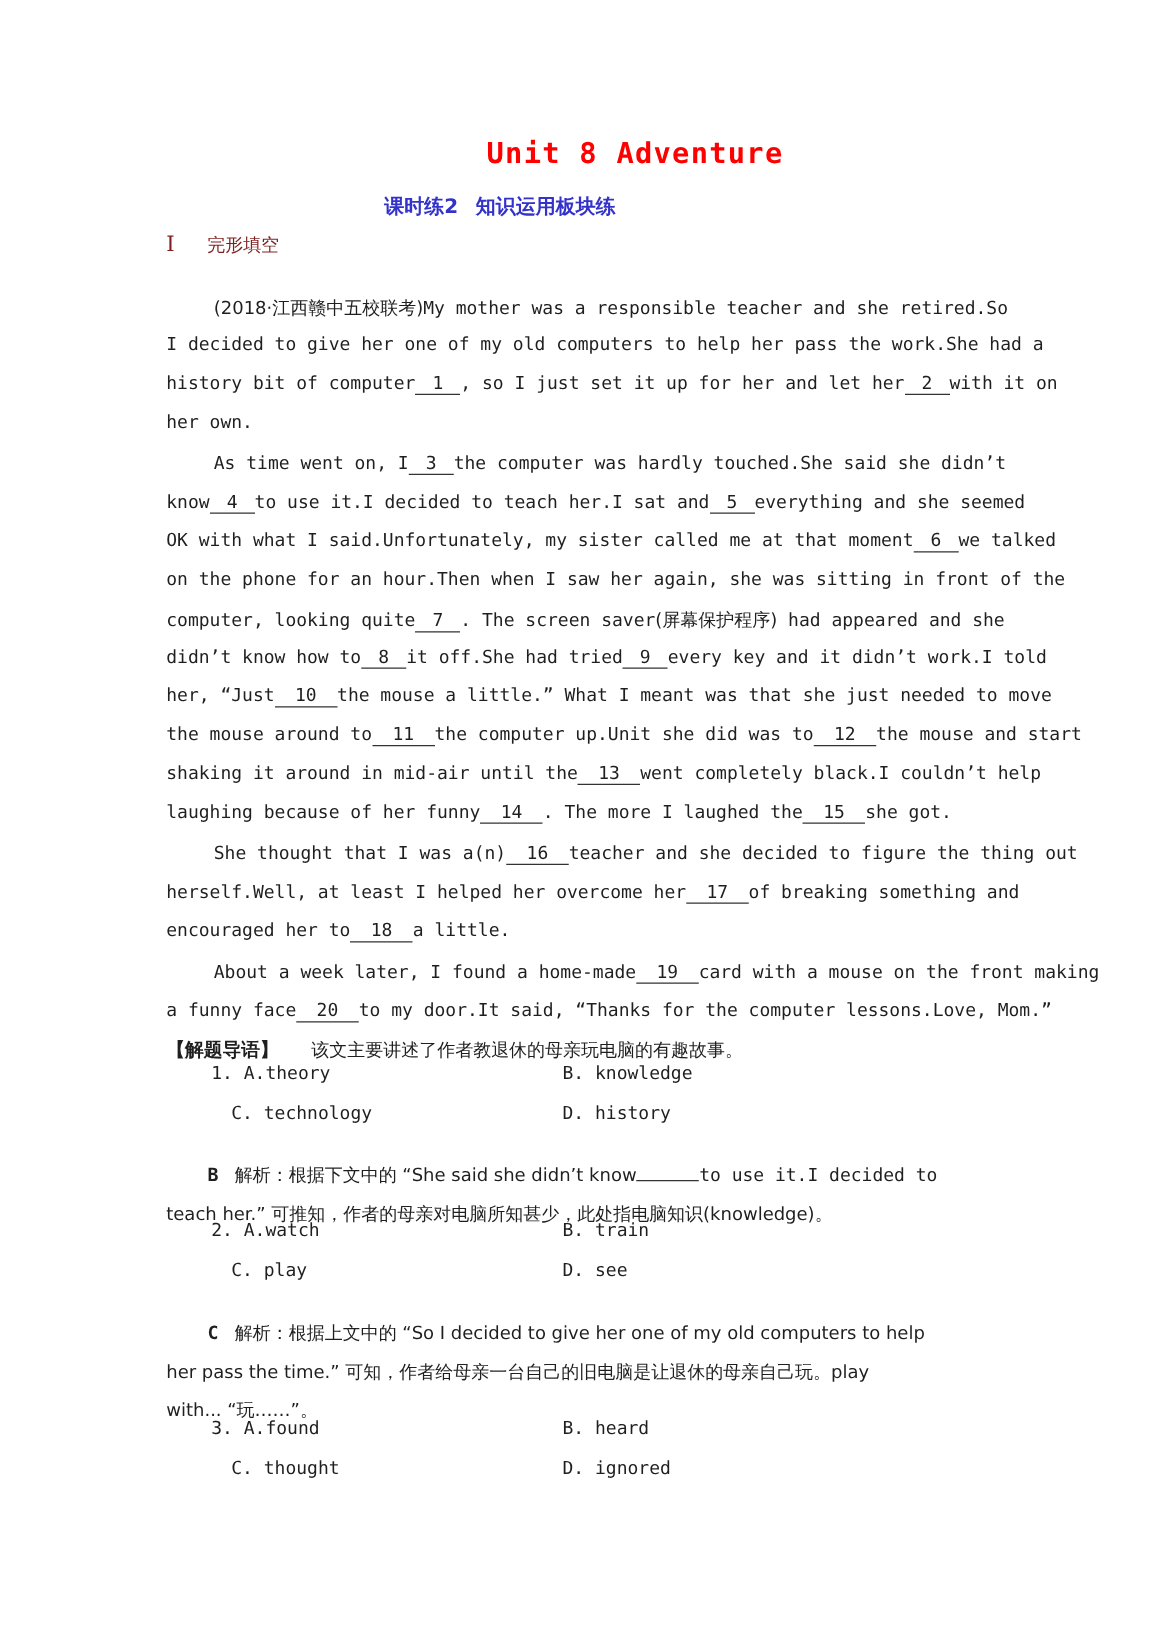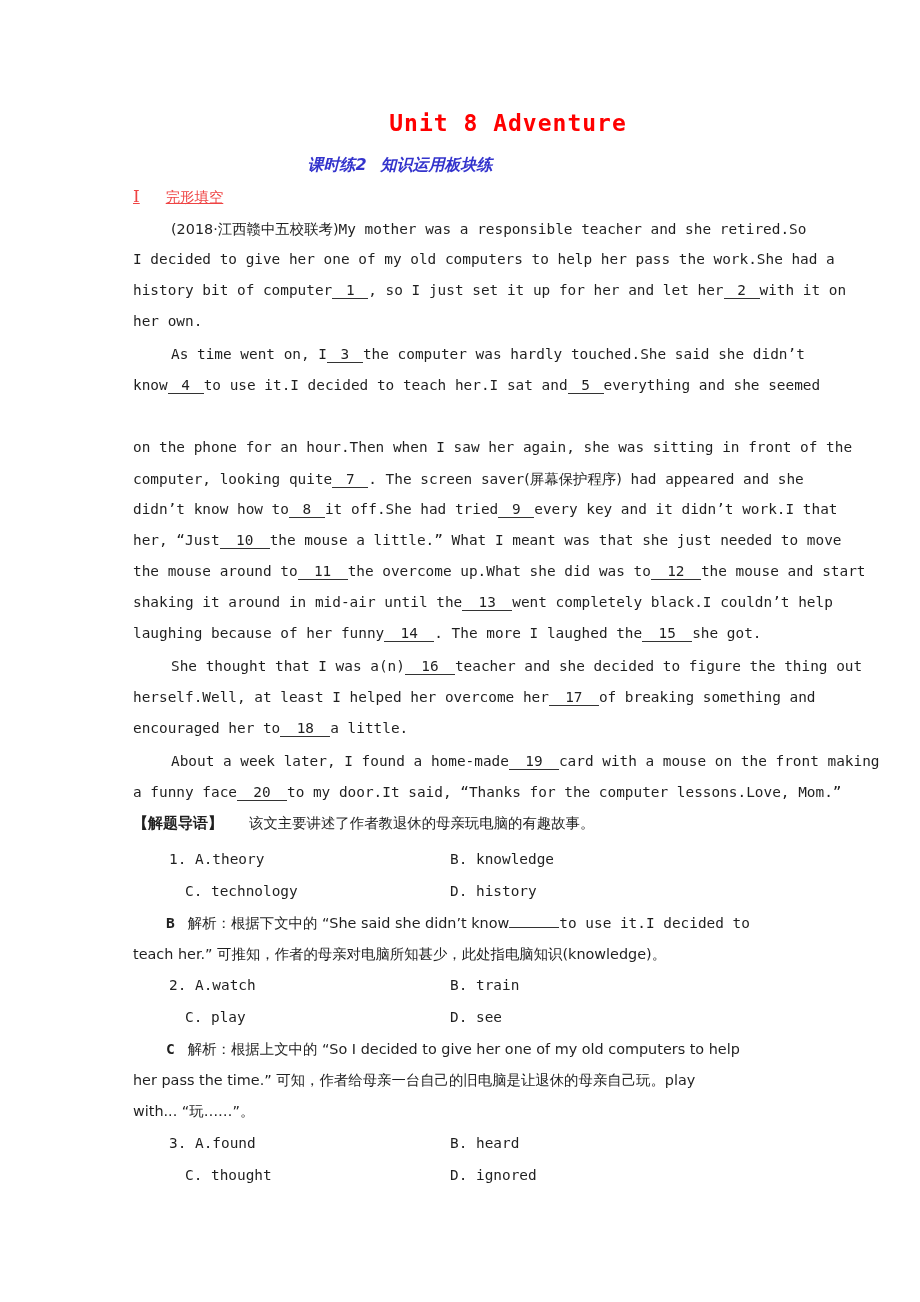--- a/index.html
+++ b/index.html
@@ -39,48 +39,47 @@
   .doc-subtitle {
     position: absolute;
     left: 0; top: 155px;
     width: 800px;
     text-align: center;
     font-family: "DejaVu Sans", "Liberation Sans", sans-serif;
     font-size: 16px;
     font-weight: bold;
     color: #3333cc;
     white-space: nowrap;
-    font-style: italic;
   }
   .doc-subtitle .gap { display: inline-block; width: 14px; }
 
   
   .section-head {
     position: absolute;
     left: 133px; top: 186px;
     font-family: "DejaVu Sans", "Liberation Sans", sans-serif;
     font-size: 17px;
-    color: #ef4444;
-    white-space: nowrap;
-    text-decoration: underline;
+    color: #7f1d1d;
+    white-space: nowrap;
   }
   .section-head .roman {
     font-family: "Liberation Serif", "DejaVu Serif", serif;
     font-size: 17px;
   }
   .section-head .sp { display: inline-block; width: 26px; }
 
   
   .ln {
     position: absolute;
     font-family: "DejaVu Sans Mono", "Liberation Mono", monospace;
     font-size: 14.4px;
     color: #1f1f1f;
     white-space: nowrap;
     letter-spacing: 0px;
+    margin-top: 17px;
   }
   .body-ln { left: 133px; }
 
   .cn {
     font-family: "DejaVu Sans", "Liberation Sans", sans-serif;
     font-size: 14.4px;
   }
 
   
   .bl {
@@ -137,30 +136,31 @@
   <div class="ln body-ln" style="top:251px;"><span>I decided to give her one of my old computers to help her pass the work.She had a</span></div>
 
   <div class="ln body-ln" style="top:282px;"><span>history bit of computer</span><span class="bl">1</span><span>, so I just set it up for her and let her</span><span class="bl">2</span><span>with it on</span></div>
 
   <div class="ln body-ln" style="top:313px;"><span>her own.</span></div>
 
   <div class="ln body-ln" style="top:346px; left:171px;"><span>As time went on, I</span><span class="bl">3</span><span>the computer was hardly touched.She said she didn’t</span></div>
 
   <div class="ln body-ln" style="top:377px;"><span>know</span><span class="bl">4</span><span>to use it.I decided to teach her.I sat and</span><span class="bl">5</span><span>everything and she seemed</span></div>
 
+  <div class="ln body-ln" style="top:408px;"><span>OK with what I said.Unfortunately, my sister called me at that moment</span><span class="bl">6</span><span>we talked</span></div>
 
   <div class="ln body-ln" style="top:439px;"><span>on the phone for an hour.Then when I saw her again, she was sitting in front of the</span></div>
 
   <div class="ln body-ln" style="top:470px;"><span>computer, looking quite</span><span class="bl">7</span><span>. The screen saver</span><span class="cn">(屏幕保护程序)</span><span> had appeared and she</span></div>
 
-  <div class="ln body-ln" style="top:501px;"><span>didn’t know how to</span><span class="bl">8</span><span>it off.She had tried</span><span class="bl">9</span><span>every key and it didn’t work.I that</span></div>
+  <div class="ln body-ln" style="top:501px;"><span>didn’t know how to</span><span class="bl">8</span><span>it off.She had tried</span><span class="bl">9</span><span>every key and it didn’t work.I told</span></div>
 
   <div class="ln body-ln" style="top:532px;"><span>her, “Just</span><span class="bl bl-wide">10</span><span>the mouse a little.” What I meant was that she just needed to move</span></div>
 
-  <div class="ln body-ln" style="top:563px;"><span>the mouse around to</span><span class="bl bl-wide">11</span><span>the overcome up.What she did was to</span><span class="bl bl-wide">12</span><span>the mouse and start</span></div>
+  <div class="ln body-ln" style="top:563px;"><span>the mouse around to</span><span class="bl bl-wide">11</span><span>the computer up.Unit she did was to</span><span class="bl bl-wide">12</span><span>the mouse and start</span></div>
 
   <div class="ln body-ln" style="top:594px;"><span>shaking it around in mid-air until the</span><span class="bl bl-wide">13</span><span>went completely black.I couldn’t help</span></div>
 
   <div class="ln body-ln" style="top:625px;"><span>laughing because of her funny</span><span class="bl bl-wide">14</span><span>. The more I laughed the</span><span class="bl bl-wide">15</span><span>she got.</span></div>
 
   <div class="ln body-ln" style="top:658px; left:171px;"><span>She thought that I was a(n)</span><span class="bl bl-wide">16</span><span>teacher and she decided to figure the thing out</span></div>
 
   <div class="ln body-ln" style="top:689px;"><span>herself.Well, at least I helped her overcome her</span><span class="bl bl-wide">17</span><span>of breaking something and</span></div>
 
   <div class="ln body-ln" style="top:720px;"><span>encouraged her to</span><span class="bl bl-wide">18</span><span>a little.</span></div>

